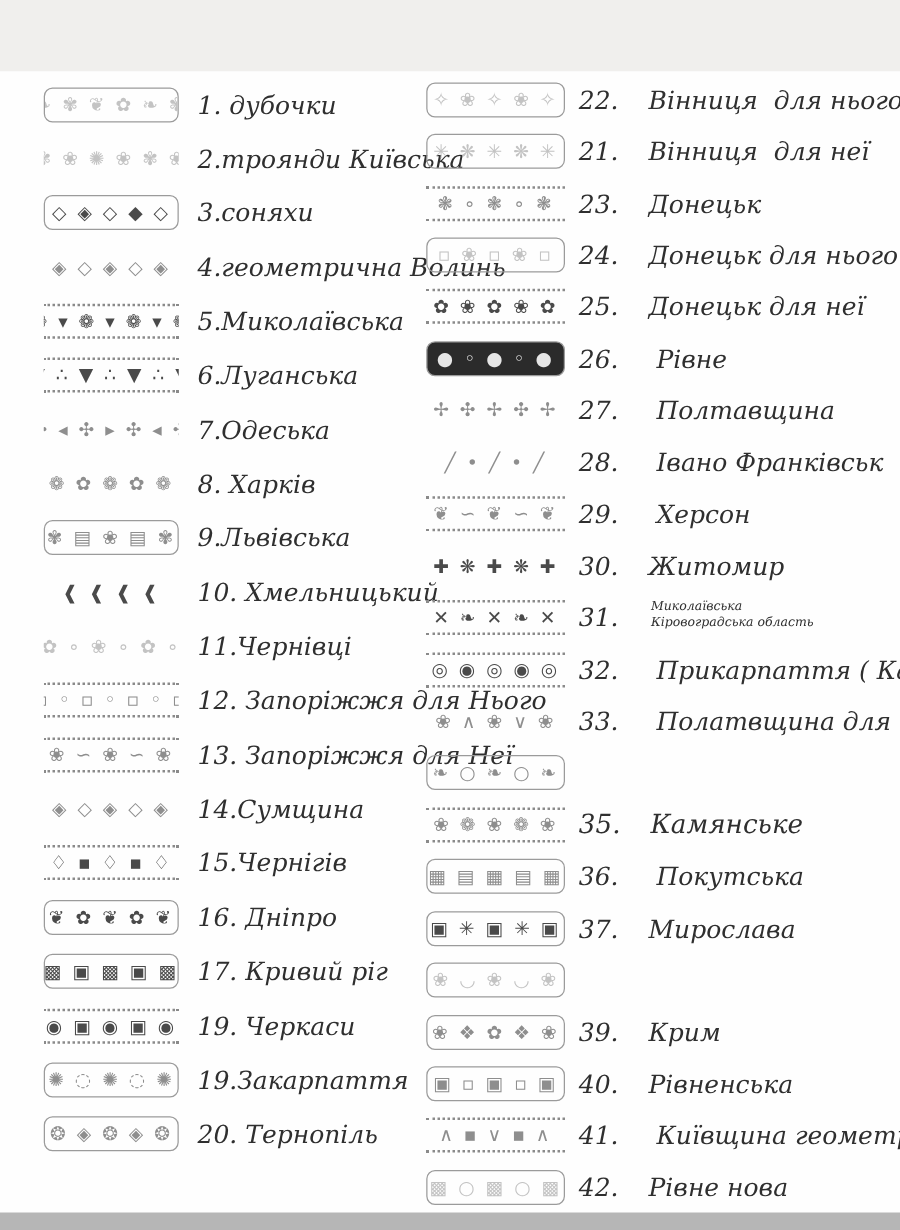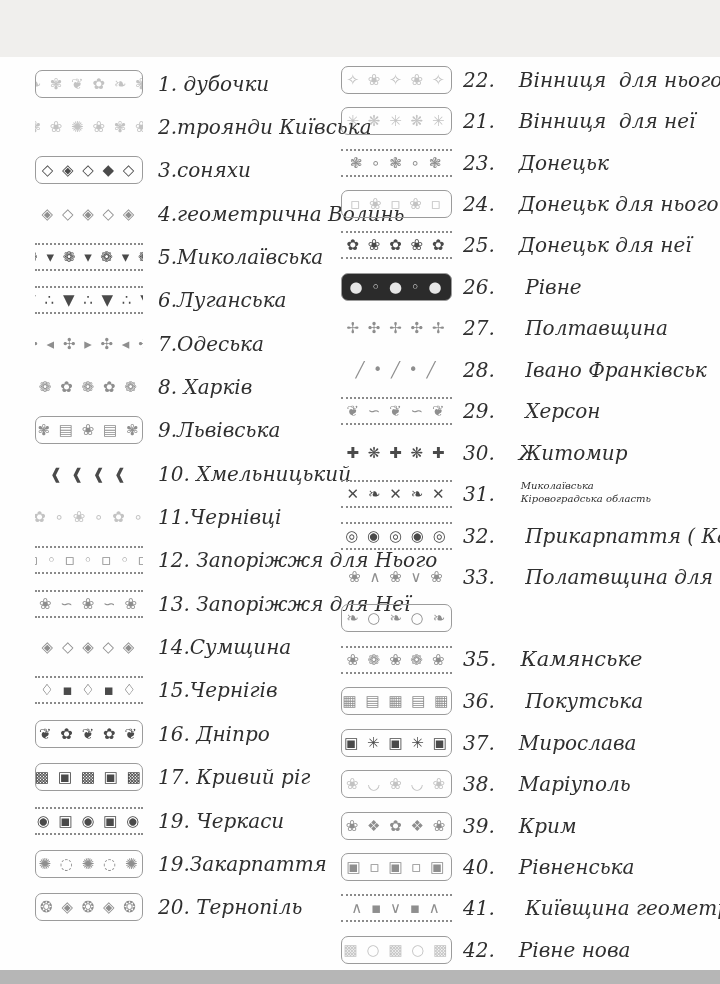--- a/index.html
+++ b/index.html
@@ -360,23 +360,20 @@
       <span class="glyphs">▣ ✳ ▣ ✳ ▣</span>
     </div>
     <div class="label">
       <span class="num">37.</span><span class="name">Мирослава</span>
     </div>
   </div>
       <div class="row">
     <div class="swatch tone-light frame-round">
       <span class="glyphs">❀ ◡ ❀ ◡ ❀</span>
     </div>
-    <div class="label">
-      <span class="num">38.</span><span class="name">Маріуполь</span>
-    </div>
   </div>
       <div class="row">
     <div class="swatch tone-medium frame-round">
       <span class="glyphs">❀ ❖ ✿ ❖ ❀</span>
     </div>
     <div class="label">
       <span class="num">39.</span><span class="name">Крим</span>
     </div>
   </div>
       <div class="row">

